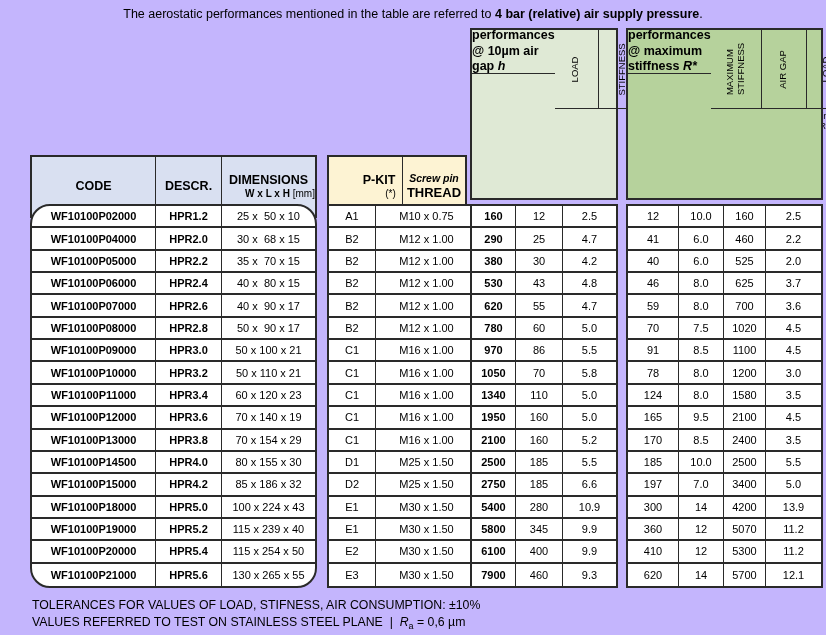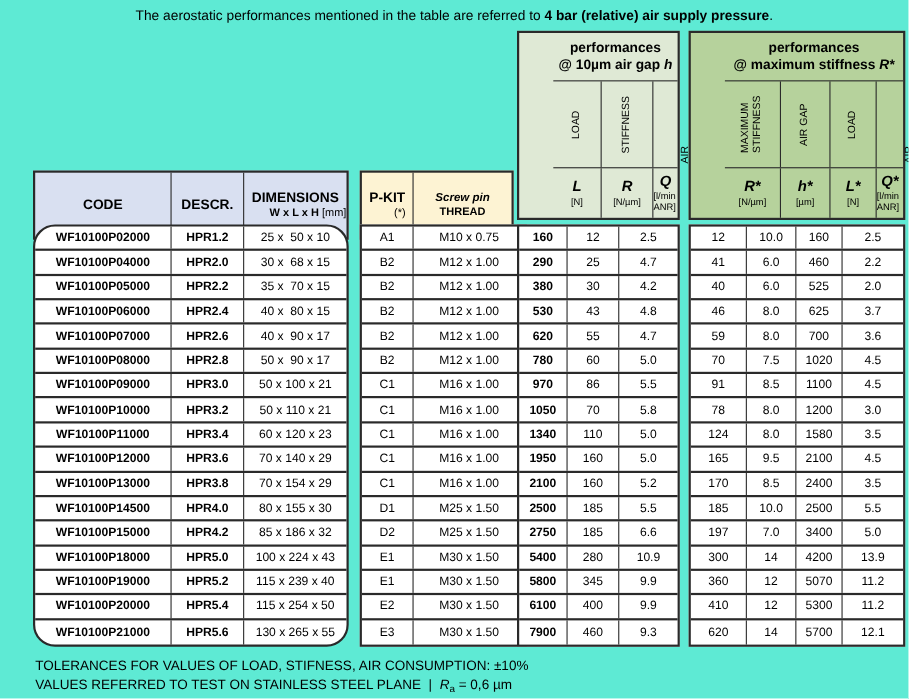--- a/index.html
+++ b/index.html
@@ -5,52 +5,52 @@
   :root{
     --border:#2a2a2a;
     --green-light:#dfe9d5;
     --green-dark:#b6d29c;
     --lav:#d9e0f1;
     --cream:#fdf3d3;
   }
   *{margin:0;padding:0;box-sizing:border-box;}
   html,body{background:#fff;}
   body{font-family:"Liberation Sans","DejaVu Sans",sans-serif;color:#000;}
-  .page{position:relative;width:826px;height:635px;background:#5eead4;overflow:hidden;}
+  .page{position:relative;width:826px;height:635px;background:#c4b5fd;overflow:hidden;}
 
   
   .title{position:absolute;top:7px;left:0;width:100%;text-align:center;font-size:12.5px;}
 
   
-  .groupbox{position:absolute;top:28px;height:172px;border:2px solid var(--border);display:flex;flex-direction:column;padding-left:31px;}
+  .groupbox{position:absolute;top:28px;height:172px;border:2px solid var(--border);display:flex;flex-direction:row;}
   .groupbox.g1{left:470px;width:148px;background:var(--green-light);}
   .groupbox.g2{left:626px;width:197px;background:var(--green-dark);}
   .gtitle{height:44px;display:flex;flex-direction:column;justify-content:center;align-items:center;font-weight:bold;font-size:12.5px;line-height:1.25;border-bottom:1px solid var(--border);}
   .glabels{height:79px;display:grid;border-bottom:1px solid var(--border);}
   .gsyms{flex:1;display:grid;}
   .g1 .glabels,.g1 .gsyms{grid-template-columns:43px 47px 1fr;}
   .g2 .glabels,.g2 .gsyms{grid-template-columns:50px 45px 42px 1fr;}
   .glabel-cell{display:flex;align-items:center;justify-content:center;overflow:visible;}
   .glabel-cell:not(:first-child),.gsym-cell:not(:first-child){border-left:1px solid var(--border);}
   .vlabel{transform:rotate(-90deg);font-size:9.5px;line-height:1.15;white-space:pre-line;text-align:left;width:max-content;flex-shrink:0;}
   .gsym-cell{display:flex;flex-direction:column;align-items:center;justify-content:center;}
   .gsym{font-weight:bold;font-style:italic;font-size:13.5px;line-height:1.1;}
   .gunit{font-size:8.5px;line-height:1.2;}
 
   
   .headbox{position:absolute;top:155px;height:63px;border:2px solid var(--border);display:grid;}
   .headbox.b1{left:30px;width:287px;background:var(--lav);grid-template-columns:123px 66px 1fr;}
-  .headbox.b2{left:327px;width:140px;background:var(--cream);grid-template-columns:46px 1fr;}
+  .headbox.b2{left:327px;width:140px;background:var(--cream);grid-template-columns:46px 1fr;padding-left:27px;}
   .hcell{display:flex;flex-direction:column;align-items:center;justify-content:center;}
   .hcell:not(:first-child){border-left:1px solid var(--border);}
   .h-main{font-weight:bold;font-size:12.5px;line-height:1.2;}
   .h-sub{font-size:10px;line-height:1.25;margin-left:23px;}
   .h-sub b{font-weight:bold;}
   .h-italic{font-weight:bold;font-style:italic;font-size:10.5px;line-height:1.2;}
-  .h-thread{font-weight:bold;font-size:10px;line-height:1.2;}
+  .h-thread{font-weight:bold;font-size:13px;line-height:1.2;}
 
   
   .datablock{position:absolute;top:204px;height:384px;border:2px solid var(--border);display:grid;grid-template-rows:repeat(17,1fr);background:#fff;}
   .datablock.b1{left:30px;width:287px;border-radius:20px;}
   .datablock.b2{left:327px;width:152px;}
   .datablock.b3{left:470px;width:148px;}
   .datablock.b4{left:626px;width:197px;}
   .trow{display:grid;border-bottom:2px solid var(--border);}
   .trow:last-child{border-bottom:none;}
   .b1 .trow{grid-template-columns:123px 66px 1fr;}
@@ -213,21 +213,21 @@
         <div class="tcell col-dims">50 x 110 x 21</div>
       </div>
       <div class="trow">
         <div class="tcell col-code">WF10100P11000</div>
         <div class="tcell col-descr">HPR3.4</div>
         <div class="tcell col-dims">60 x 120 x 23</div>
       </div>
       <div class="trow">
         <div class="tcell col-code">WF10100P12000</div>
         <div class="tcell col-descr">HPR3.6</div>
-        <div class="tcell col-dims">70 x 140 x 29</div>
+        <div class="tcell col-dims">70 x 140 x 19</div>
       </div>
       <div class="trow">
         <div class="tcell col-code">WF10100P13000</div>
         <div class="tcell col-descr">HPR3.8</div>
         <div class="tcell col-dims">70 x 154 x 29</div>
       </div>
       <div class="trow">
         <div class="tcell col-code">WF10100P14500</div>
         <div class="tcell col-descr">HPR4.0</div>
         <div class="tcell col-dims">80 x 155 x 30</div>

